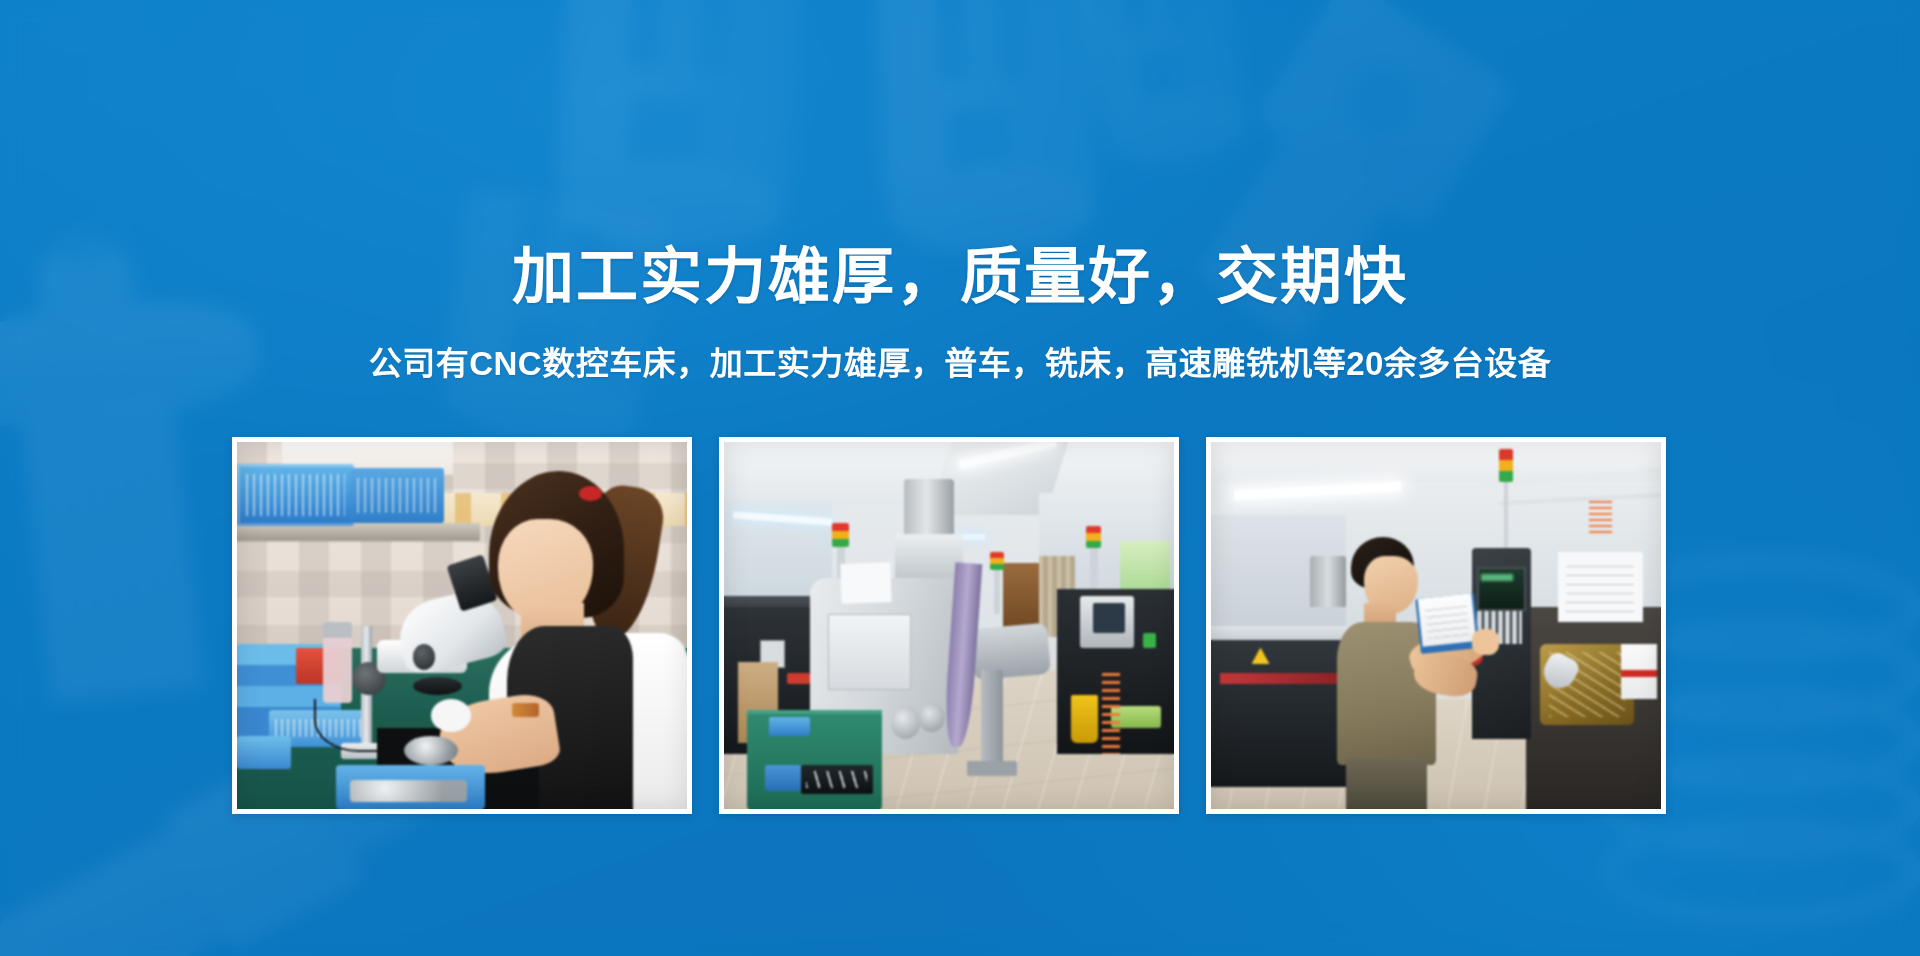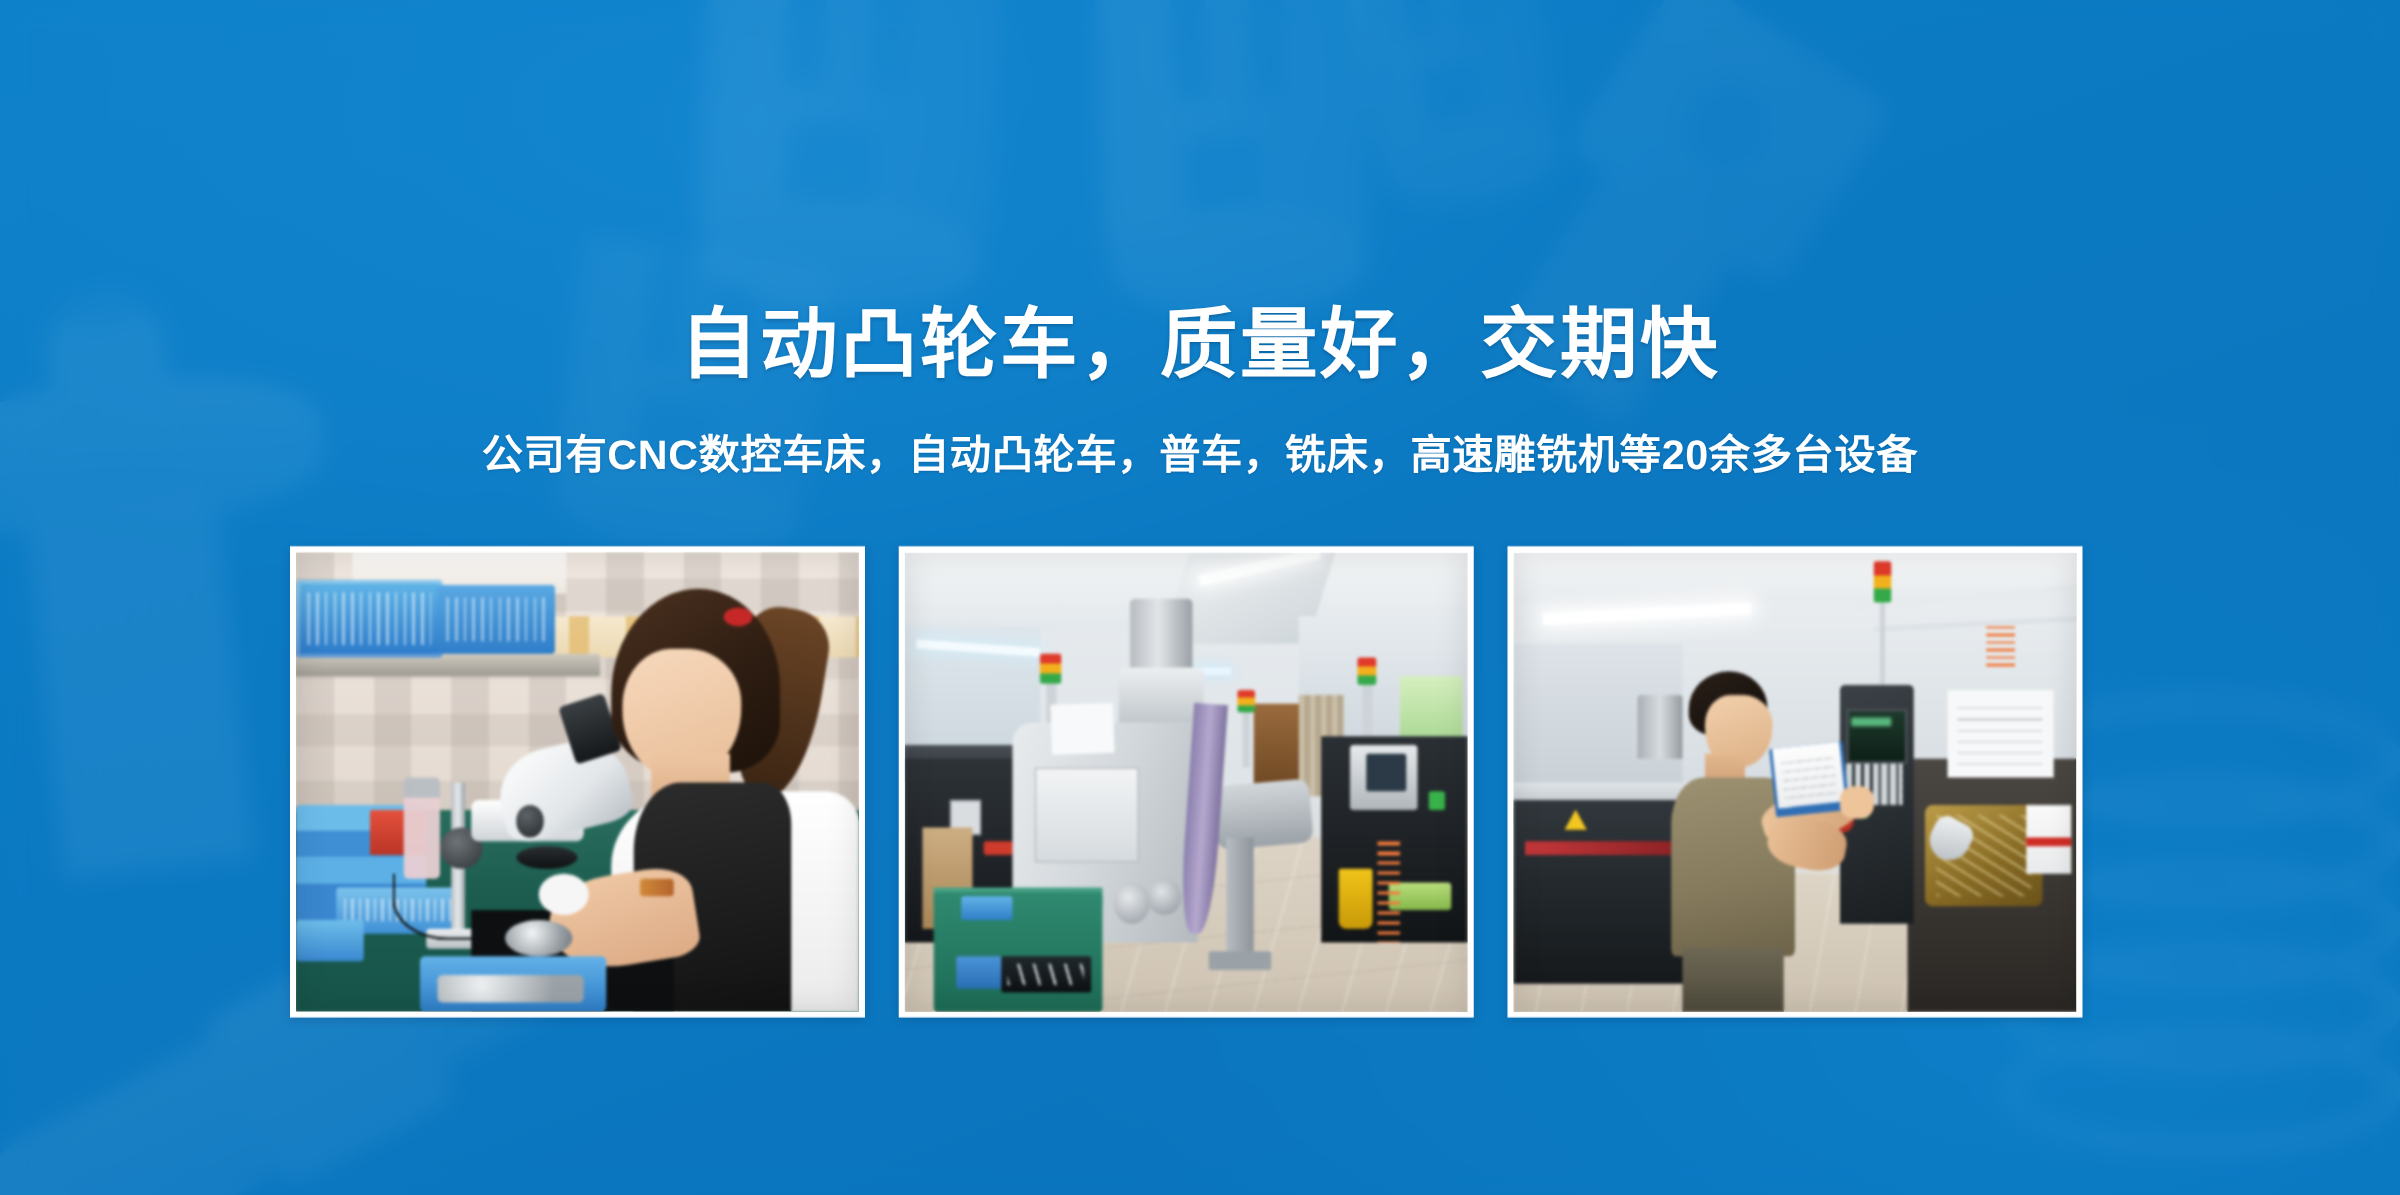--- a/index.html
+++ b/index.html
@@ -515,22 +515,22 @@
     <i></i>
       <i></i>
       <i></i>
       <i></i>
       <i></i>
   </div>
 
   <div class="wm-blur"></div>
 
   <div class="headline-wrap">
-    <h1 class="headline">自动凸轮车，质量好，交期快</h1>
-    <p class="subline">公司有CNC数控车床，自动凸轮车，普车，铣床，高速雕铣机等20余多台设备</p>
+    <h1 class="headline">加工实力雄厚，质量好，交期快</h1>
+    <p class="subline">公司有CNC数控车床，加工实力雄厚，普车，铣床，高速雕铣机等20余多台设备</p>
   </div>
 
   <div class="gallery">
 
     <div class="frame">
       <div class="photo ph1">
         <div class="tile"></div>
         <div class="tilestrip"></div>
         <div class="paperbag"></div>
         <div class="shelf"></div>

